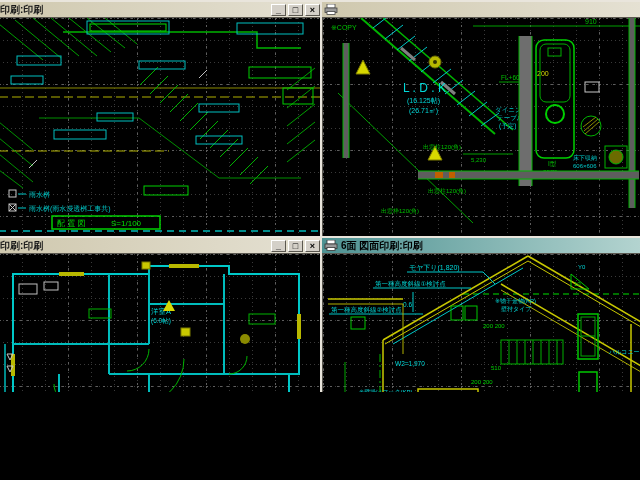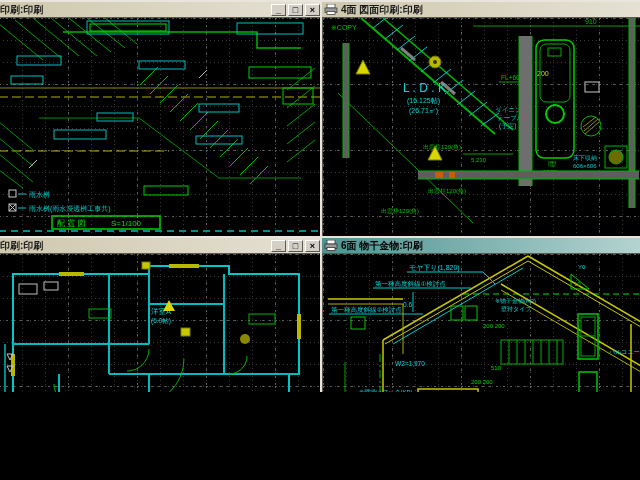--- a/index.html
+++ b/index.html
@@ -134,21 +134,20 @@
     </div>
   </div>
 
   <div class="window inactive" style="left:320px;top:0;width:324px;height:240px;">
     <div class="titlebar">
       <svg class="printer-ico" width="14" height="11" viewBox="0 0 14 11">
         <rect x="3" y="0" width="8" height="4" fill="#fff" stroke="#444" stroke-width="0.8"></rect>
         <rect x="1" y="4" width="12" height="4.5" fill="#9a9a9a" stroke="#444" stroke-width="0.8"></rect>
         <rect x="3" y="7.5" width="8" height="3" fill="#fff" stroke="#444" stroke-width="0.8"></rect>
       </svg>
-      <span class="title">4面 図面印刷:印刷</span>
     </div>
     <div class="client">
       <svg viewBox="0 0 320 220" width="320" height="220">
         <defs>
           <pattern id="gtr" width="23" height="22" patternUnits="userSpaceOnUse">
             <path d="M0 .5H23M.5 0V22" stroke="#3a3a3a" stroke-width="1" stroke-dasharray="1,3" fill="none"></path>
           </pattern>
           <pattern id="gtr2" width="69" height="66" patternUnits="userSpaceOnUse">
             <path d="M0 .5H69M.5 0V66" stroke="#5e5e5e" stroke-width="1" stroke-dasharray="2,5" fill="none"></path>
           </pattern>
@@ -323,21 +322,21 @@
     </div>
   </div>
 
   <div class="window active" style="left:320px;top:236px;width:324px;height:252px;">
     <div class="titlebar">
       <svg class="printer-ico" width="14" height="11" viewBox="0 0 14 11">
         <rect x="3" y="0" width="8" height="4" fill="#fff" stroke="#333" stroke-width="0.8"></rect>
         <rect x="1" y="4" width="12" height="4.5" fill="#9a9a9a" stroke="#333" stroke-width="0.8"></rect>
         <rect x="3" y="7.5" width="8" height="3" fill="#fff" stroke="#333" stroke-width="0.8"></rect>
       </svg>
-      <span class="title">6面 物干金物:印刷</span>
+      <span class="title">6面 図面印刷:印刷</span>
     </div>
     <div class="client">
       <svg viewBox="0 0 320 234" width="320" height="234">
         <defs>
           <pattern id="gbr" width="23" height="22" patternUnits="userSpaceOnUse">
             <path d="M0 .5H23M.5 0V22" stroke="#3a3a3a" stroke-width="1" stroke-dasharray="1,3" fill="none"></path>
           </pattern>
           <pattern id="gbr2" width="69" height="66" patternUnits="userSpaceOnUse">
             <path d="M0 .5H69M.5 0V66" stroke="#5e5e5e" stroke-width="1" stroke-dasharray="2,5" fill="none"></path>
           </pattern>

